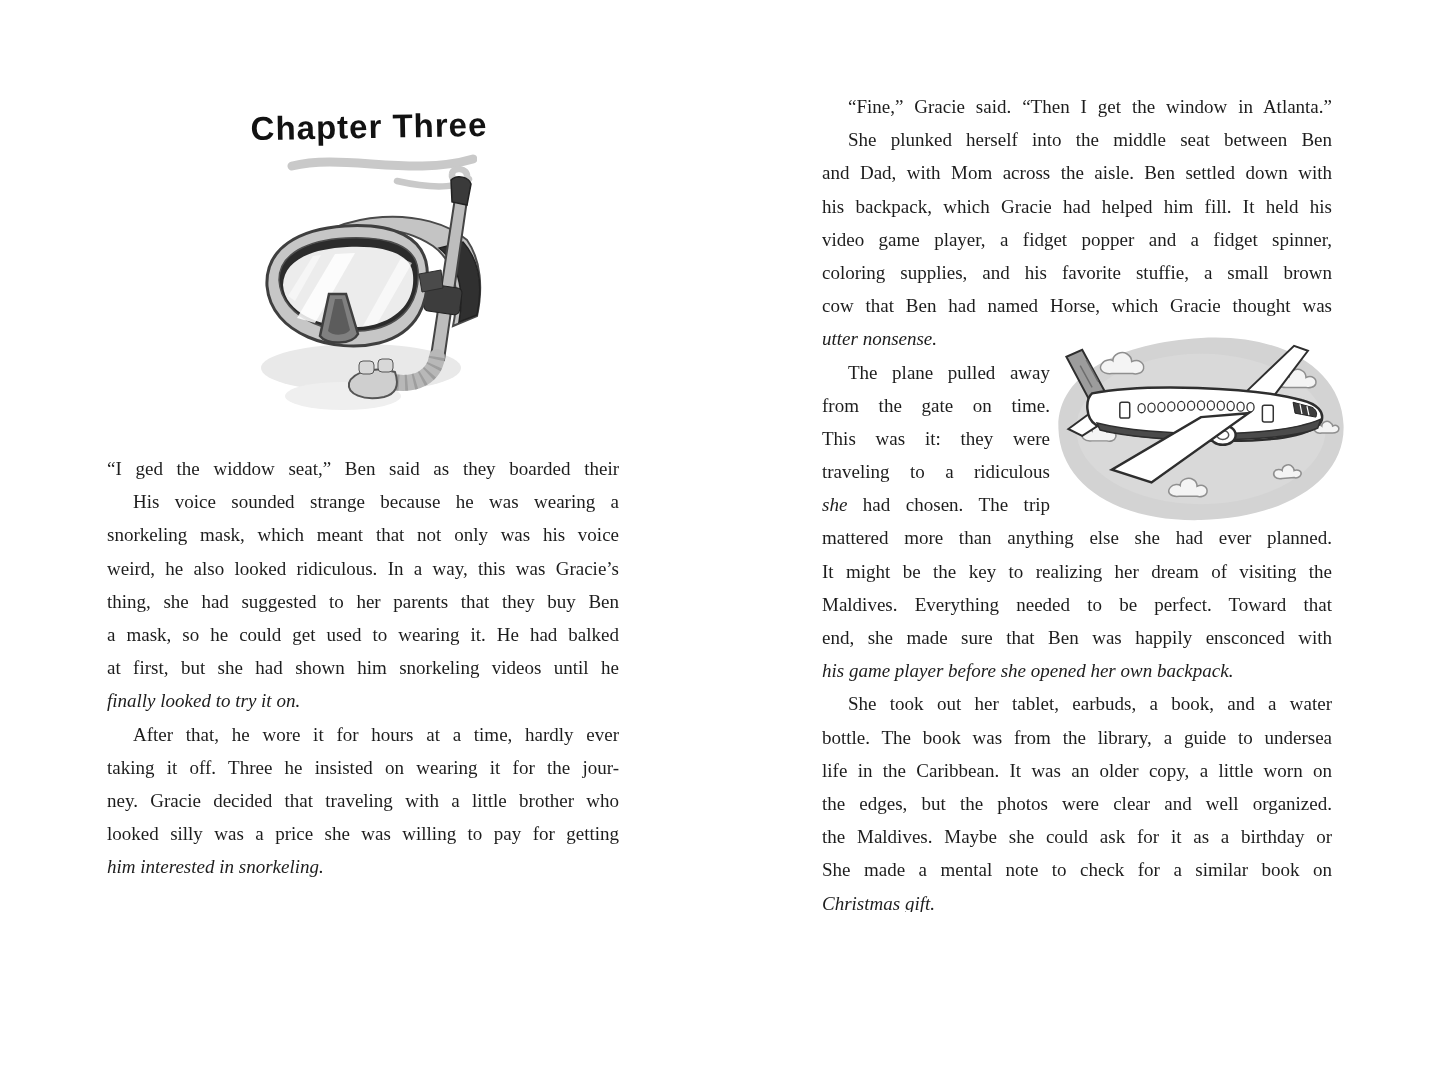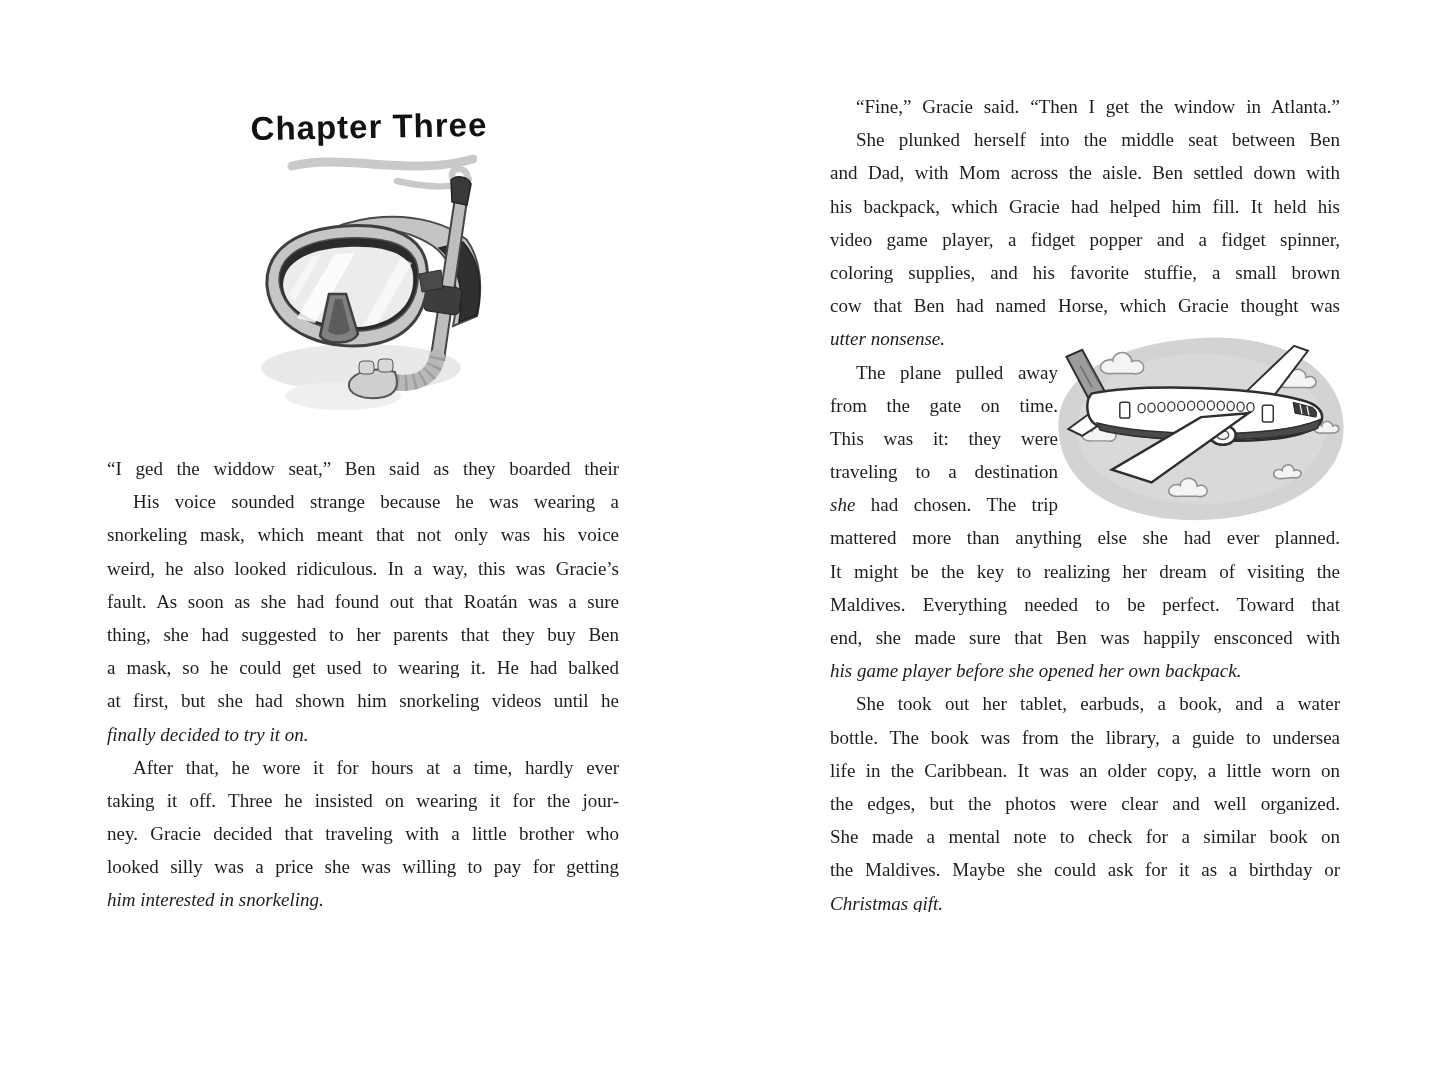--- a/index.html
+++ b/index.html
@@ -9,21 +9,21 @@
   .chapter-title{position:absolute;left:113px;top:108px;width:512px;text-align:center;
                  font-family:"Liberation Sans", sans-serif;font-weight:700;font-size:33px;
                  letter-spacing:1px;color:#121212;transform:rotate(-1deg);}
   .swoosh{position:absolute;left:287px;top:150px;}
   
   .mask-illo{position:absolute;left:243px;top:168px;}
   .plane-illo{position:absolute;left:1052px;top:330px;}
   
   .text-col{position:absolute;}
   #left-text{left:107px;top:452px;width:512px;}
-  #right-text{left:822px;top:90px;width:510px;margin-left:8px;}
+  #right-text{left:822px;top:90px;width:510px;}
   .line{font-size:19px;height:33.2px;line-height:33.2px;text-align:justify;text-align-last:justify;
         overflow:hidden;}
   .line.ragged{text-align:left;text-align-last:left;font-style:italic;}
   .line.indent{text-indent:26px;}
   .line em{font-style:italic;}
   .narrow-col{width:228px;font-family:Liberation Serif, serif;}
   .page-number{position:absolute;left:822px;top:958px;width:510px;text-align:center;
                font-size:22px;color:#1d1d1d;}
 </style>
 </head>
@@ -75,25 +75,24 @@
     </svg>
 
     <div id="left-text" class="text-col">
         <div>
           <div class="line">“I ged the widdow seat,” Ben said as they boarded their</div>
         </div>
         <div>
           <div class="line indent">His voice sounded strange because he was wearing a</div>
           <div class="line">snorkeling mask, which meant that not only was his voice</div>
           <div class="line">weird, he also looked ridiculous. In a way, this was Gracie’s</div>
-          <div class="line">fault. As soon as she had found out that Roatán was a sure</div>
           <div class="line">thing, she had suggested to her parents that they buy Ben</div>
           <div class="line">a mask, so he could get used to wearing it. He had balked</div>
           <div class="line">at first, but she had shown him snorkeling videos until he</div>
-          <div class="line ragged">finally decided to try it on.</div>
+          <div class="line ragged">finally looked to try it on.</div>
         </div>
         <div>
           <div class="line indent">After that, he wore it for hours at a time, hardly ever</div>
           <div class="line">taking it off. Three he insisted on wearing it for the jour-</div>
           <div class="line">ney. Gracie decided that traveling with a little brother who</div>
           <div class="line">looked silly was a price she was willing to pay for getting</div>
           <div class="line ragged">him interested in snorkeling.</div>
         </div>
       </div>
   </div>
@@ -109,37 +108,37 @@
           <div class="line">his backpack, which Gracie had helped him fill. It held his</div>
           <div class="line">video game player, a fidget popper and a fidget spinner,</div>
           <div class="line">coloring supplies, and his favorite stuffie, a small brown</div>
           <div class="line">cow that Ben had named Horse, which Gracie thought was</div>
           <div class="line ragged">utter nonsense.</div>
         </div>
         <div class="narrow-col">
           <div class="line indent">The plane pulled away</div>
           <div class="line">from the gate on time.</div>
           <div class="line">This was it: they were</div>
-          <div class="line">traveling to a destination</div>
+          <div class="line">traveling to a ridiculous</div>
           <div class="line"><em>she</em> had chosen. The trip</div>
         </div>
         <div>
           <div class="line">mattered more than anything else she had ever planned.</div>
           <div class="line">It might be the key to realizing her dream of visiting the</div>
           <div class="line">Maldives. Everything needed to be perfect. Toward that</div>
           <div class="line">end, she made sure that Ben was happily ensconced with</div>
           <div class="line ragged">his game player before she opened her own backpack.</div>
         </div>
         <div>
           <div class="line indent">She took out her tablet, earbuds, a book, and a water</div>
           <div class="line">bottle. The book was from the library, a guide to undersea</div>
           <div class="line">life in the Caribbean. It was an older copy, a little worn on</div>
           <div class="line">the edges, but the photos were clear and well organized.</div>
+          <div class="line">the Maldives. Maybe she could ask for it as a birthday or</div>
           <div class="line">She made a mental note to check for a similar book on</div>
-          <div class="line">the Maldives. Maybe she could ask for it as a birthday or</div>
           <div class="line ragged">Christmas gift.</div>
         </div>
         <div>
           <div class="line indent">Gracie lowered her tray table and opened the book. She</div>
         </div>
       </div>
 
     <svg class="plane-illo" width="298" height="198" viewBox="0 0 300 200">
 
       <path d="M150,8 C232,3 292,40 294,96 C296,152 234,190 150,192 C68,194 8,158 6,100 C4,44 68,13 150,8 Z" fill="#d3d3d3"></path>

